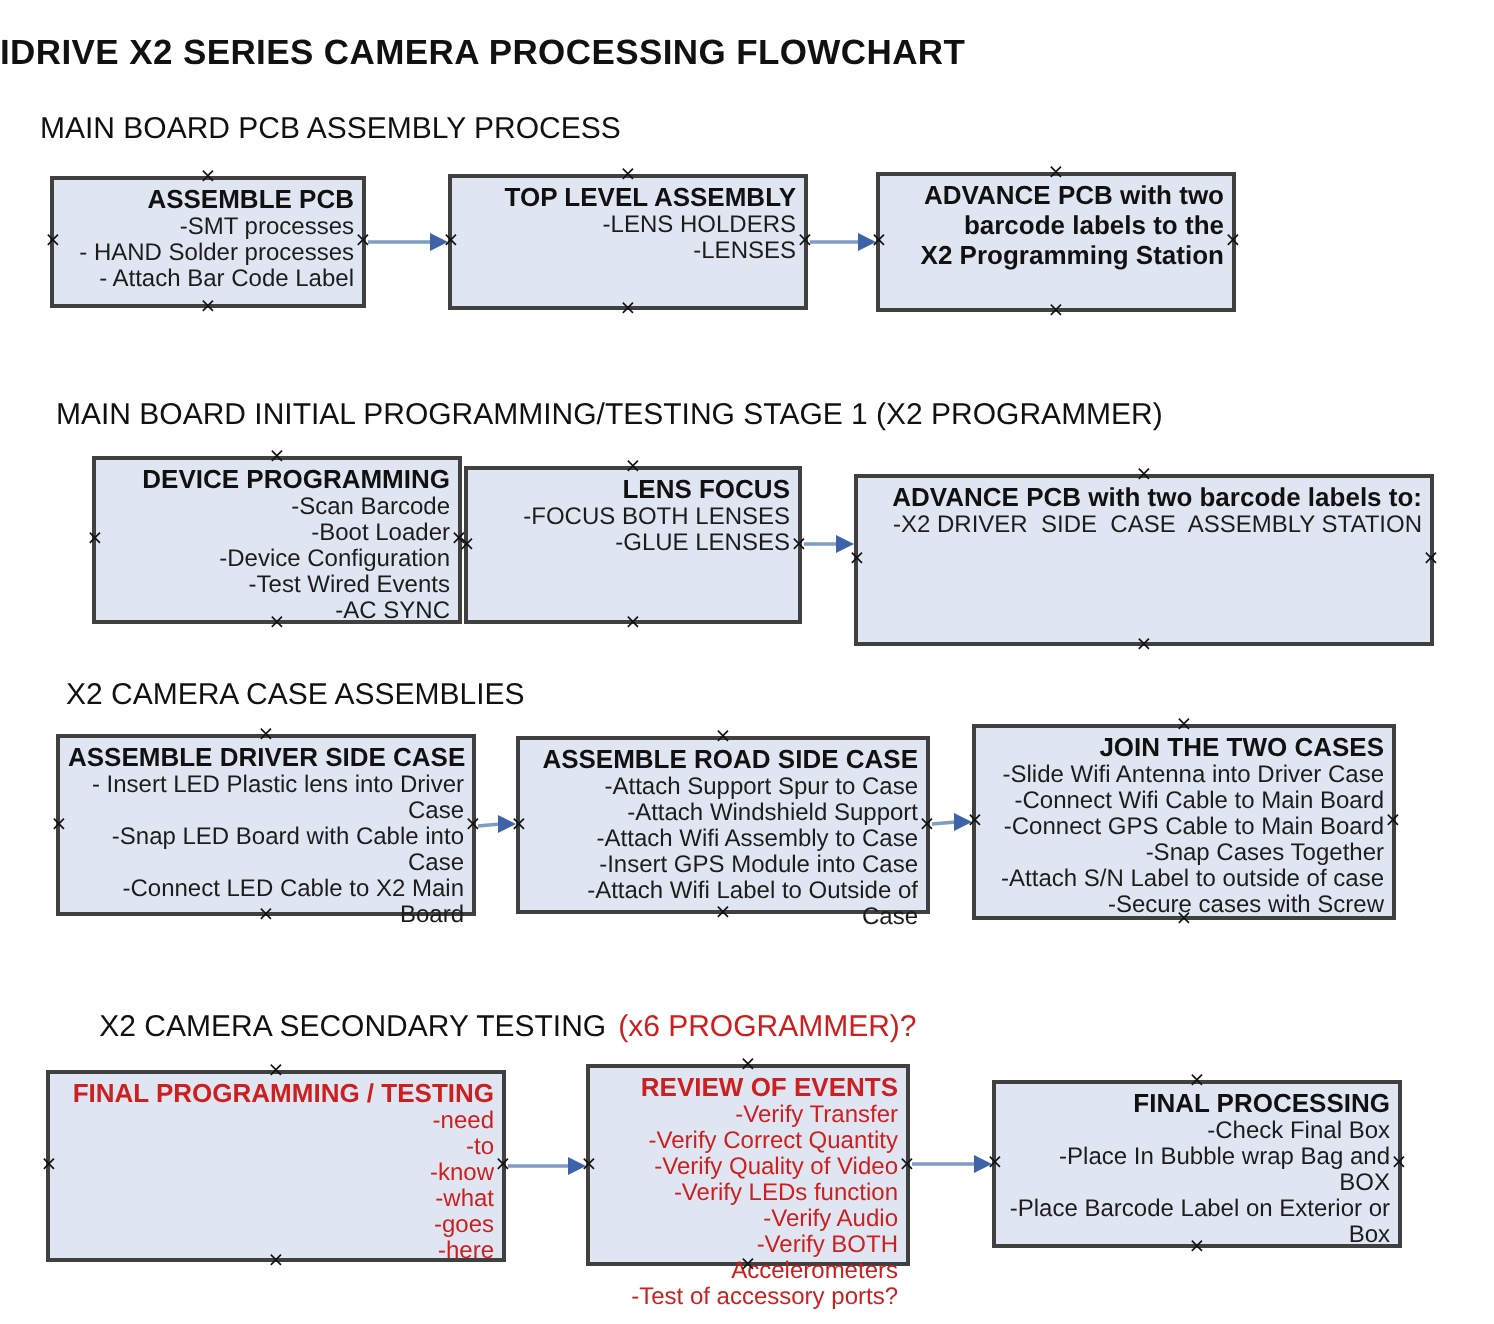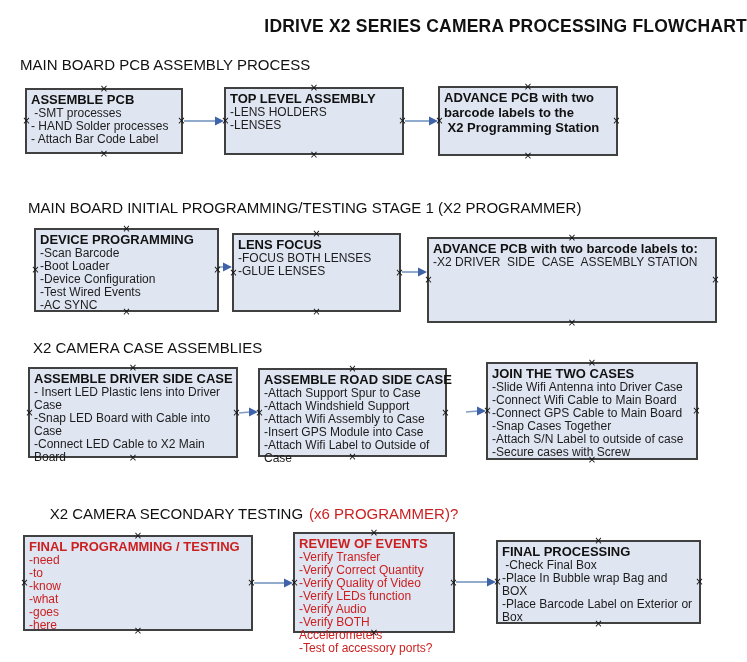--- a/index.html
+++ b/index.html
@@ -1,30 +1,30 @@
 <!DOCTYPE html>
 <html><head>
 <meta charset="utf-8">
 <style>
   html,body{margin:0;padding:0;background:#ffffff;}
   .canvas{
     position:relative;width:747px;height:662px;background:#ffffff;
     font-family:"Liberation Sans",sans-serif;color:#1a1a1a;overflow:hidden;
   }
   .main-title{
-    position:absolute;top:16px;left:0;width:100%;text-align:right;
+    position:absolute;top:16px;left:0;width:100%;text-align:left;
     font-size:17.5px;font-weight:bold;letter-spacing:.2px;color:#111;
   }
   .sec-head{
     position:absolute;font-size:15px;font-weight:normal;color:#111;white-space:pre;
   }
   .sec-head .red{color:#cc1f1f;margin-left:6px;}
   .fc-box{
     position:absolute;box-sizing:border-box;background:#dfe5f1;
-    border:2px solid #404040;padding:2px 4px;overflow:visible;
+    border:2px solid #404040;padding:2px 4px;overflow:visible;text-align:right;
   }
   .fc-title{font-size:13px;font-weight:bold;line-height:15px;white-space:pre;color:#111;}
   .fc-line{font-size:12px;line-height:13px;white-space:pre-wrap;color:#1c1c1c;}
   .fc-box.red .fc-title,.fc-box.red .fc-line{color:#cc1f1f;}
   .h{position:absolute;width:9px;height:9px;font:400 10px/9px "DejaVu Sans",sans-serif;
      color:#111;text-align:center;pointer-events:none;}
   .h::before{content:"×";}
   .ht{top:-6px;left:50%;margin-left:-4.5px;}
   .hb{bottom:-6px;left:50%;margin-left:-4.5px;}
   .hl{left:-5px;top:50%;margin-top:-5px;}
@@ -109,21 +109,21 @@
     <div class="fc-title">ADVANCE PCB with two
 barcode labels to the
  X2 Programming Station</div>
     <div></div>
   <i class="h ht"></i>
       <i class="h hb"></i>
       <i class="h hl"></i>
       <i class="h hr"></i>
     </div>
 
-  <div class="fc-box" style="left:34px;top:228px;width:185px;height:84px">
+  <div class="fc-box" style="left:46px;top:228px;width:185px;height:84px">
     <div class="fc-title">DEVICE PROGRAMMING</div>
     <div>
         <div class="fc-line">-Scan Barcode</div>
         <div class="fc-line">-Boot Loader</div>
         <div class="fc-line">-Device Configuration</div>
         <div class="fc-line">-Test Wired Events</div>
         <div class="fc-line">-AC SYNC</div>
       </div>
   <i class="h ht"></i>
       <i class="h hb"></i>
@@ -157,21 +157,21 @@
     <div>
         <div class="fc-line">- Insert LED Plastic lens into Driver Case</div>
         <div class="fc-line">-Snap LED Board with Cable into Case</div>
         <div class="fc-line">-Connect LED Cable to X2 Main Board</div>
       </div>
   <i class="h ht"></i>
       <i class="h hb"></i>
       <i class="h hl"></i>
       <i class="h hr"></i>
     </div>
-  <div class="fc-box" style="left:258px;top:368px;width:189px;height:89px">
+  <div class="fc-box" style="left:258px;top:368px;width:207px;height:89px">
     <div class="fc-title">ASSEMBLE ROAD SIDE CASE</div>
     <div>
         <div class="fc-line">-Attach Support Spur to Case</div>
         <div class="fc-line">-Attach Windshield Support</div>
         <div class="fc-line">-Attach Wifi Assembly to Case</div>
         <div class="fc-line">-Insert GPS Module into Case</div>
         <div class="fc-line">-Attach Wifi Label to Outside of Case</div>
       </div>
   <i class="h ht"></i>
       <i class="h hb"></i>

